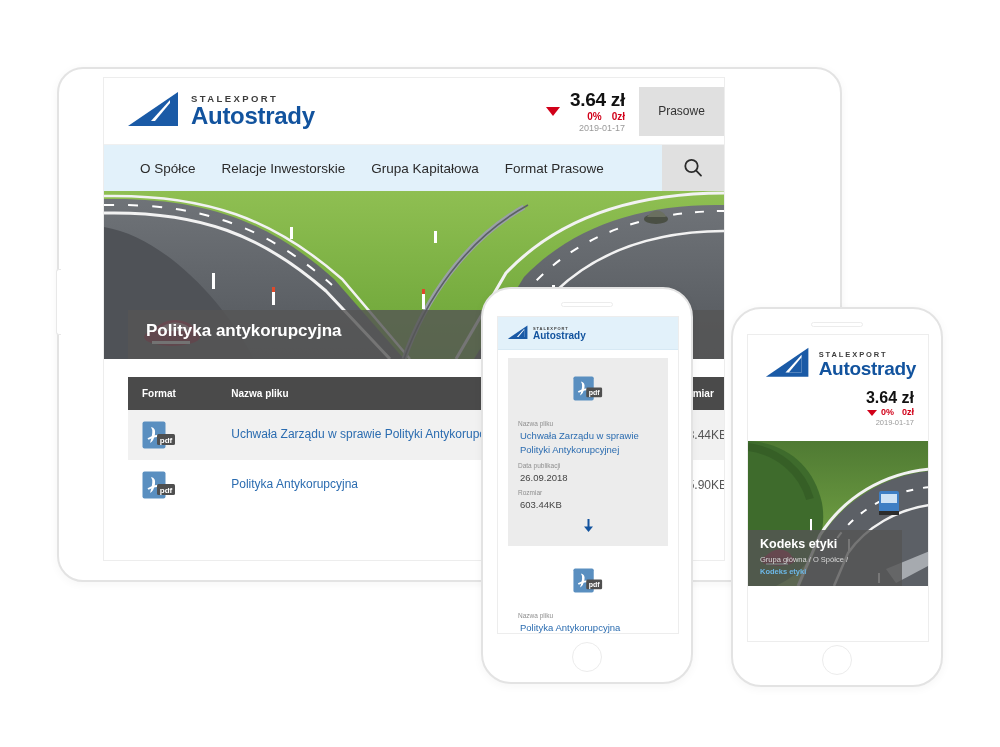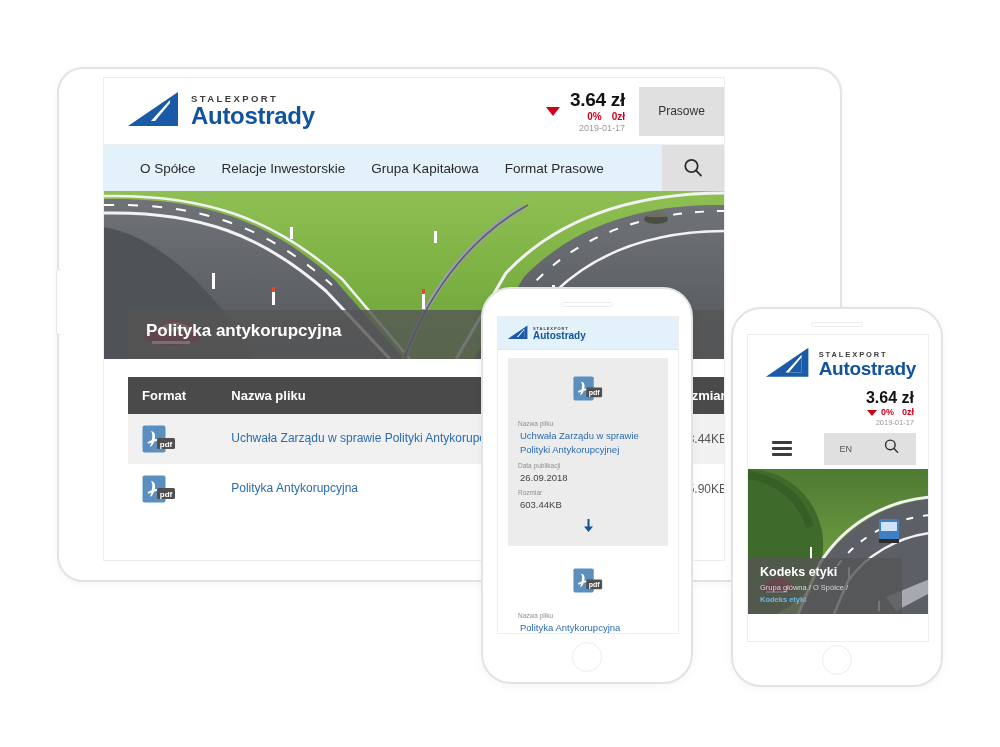--- a/index.html
+++ b/index.html
@@ -120,21 +120,21 @@
   }
   .hero-title { font-size: 17px; font-weight: bold; color:#fff; margin-bottom: 6px; }
   .breadcrumb { font-size: 12px; color:#d8d8d8; }
   .breadcrumb .sep { color:#cfcfcf; margin: 0 2px; }
   .breadcrumb .cur { color: #6cb8e8; }
 
   
   .content-wrap { padding: 18px 0 0 24px; background:#fff; }
   table.files { width: 640px; border-collapse: collapse; }
   table.files thead th {
-    background: #4a4a4a; color: #fff; font-size: 13px; font-weight: bold;
+    background: #4a4a4a; color: #fff; font-size: 10px; font-weight: bold;
     text-align: left; padding: 11px 10px; vertical-align: middle;
   }
   table.files thead th.w-fmt { width: 72px; padding-left: 14px; }
   table.files thead th.w-name { width: 250px; }
   table.files thead th.w-date { width: 92px; }
   table.files thead th.w-size { width: 80px; }
   table.files tbody td {
     font-size: 12px; color: #555; padding: 11px 10px; vertical-align: middle;
   }
   table.files tbody tr.alt td { background: #f1f1f1; }
@@ -182,21 +182,21 @@
     border-top:6px solid #d10019; margin-right:4px;
   }
   .r-bar { display:flex; align-items:center; margin-top: 6px; height: 32px; }
   .hamburger { width: 40px; padding-left: 12px; cursor:pointer; }
   .hamburger span { display:block; height:3px; background:#3c3c3c; border-radius:1px; margin: 3px 0; width: 20px;}
   .r-actions {
     margin-left: auto; width: 92px; height: 32px; background:#e0e0e0;
     display:flex; align-items:center; justify-content: space-around;
   }
   .r-en { font-size: 9px; color:#555; cursor:pointer; }
-  .r-hero { position: relative; height: 145px; margin-top: 4px; overflow:hidden; }
+  .r-hero { position: relative; height: 145px; margin-top: 14px; overflow:hidden; }
   .r-hero-overlay {
     position:absolute; left:0; right:26px; bottom:0;
     background: rgba(85,85,85,0.80); padding: 7px 10px 8px 12px;
   }
   .r-hero-title { font-size: 12.5px; font-weight:bold; color:#fff; margin-bottom:3px; }
   .r-bc { font-size: 7.5px; color:#d8d8d8; line-height:1.6; }
   .r-bc .cur { color:#6cb8e8; font-weight:bold; display:block; }
 </style>
 </head>
 <body>
@@ -420,36 +420,20 @@
           <span>
             <span class="lw-top">STALEXPORT</span>
             <span class="lw-main">Autostrady</span>
           </span>
         </div>
         <div class="r-quote">
           <div class="r-price">3.64 zł</div>
           <div class="r-sub"><span class="r-arrow"></span><span>0%</span><span class="gap"></span><span>0zł</span></div>
           <div class="r-date">2019-01-17</div>
         </div>
-        <div class="r-bar">
-          <div class="hamburger">
-            <span></span>
-            <span></span>
-            <span></span>
-          </div>
-          <div class="r-actions">
-            <span class="r-en">EN</span>
-            <span>
-              <svg width="17" height="17" viewBox="0 0 22 22">
-                <circle cx="9.5" cy="9" r="6.2" fill="none" stroke="#2b2b2b" stroke-width="1.8"></circle>
-                <line x1="14.2" y1="13.7" x2="19" y2="18.6" stroke="#2b2b2b" stroke-width="1.8" stroke-linecap="round"></line>
-              </svg>
-            </span>
-          </div>
-        </div>
       </div>
 
       <div class="r-hero">
         <svg width="182" height="145" viewBox="0 0 182 145" preserveAspectRatio="none">
           <defs>
             <linearGradient id="grass2" x1="0" y1="0" x2="0" y2="1">
               <stop offset="0" stop-color="#4f7a33"></stop>
                 <stop offset="1" stop-color="#7fb04a"></stop>
             </linearGradient>
           </defs>

